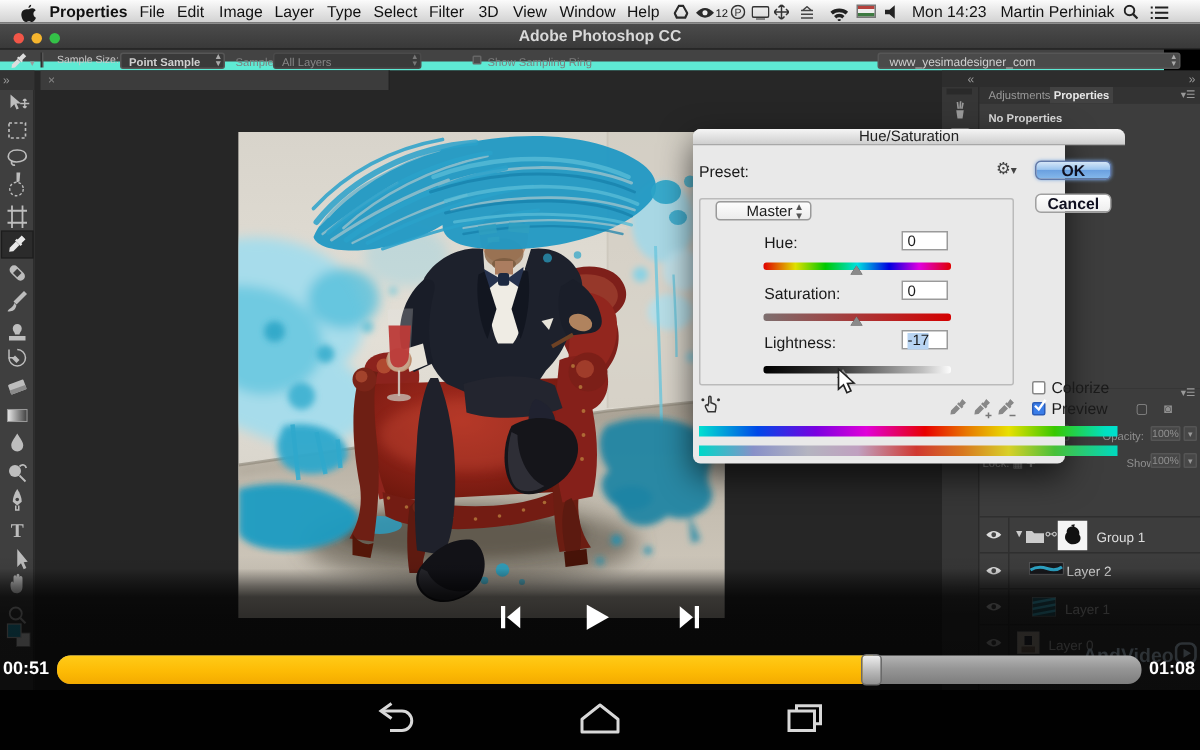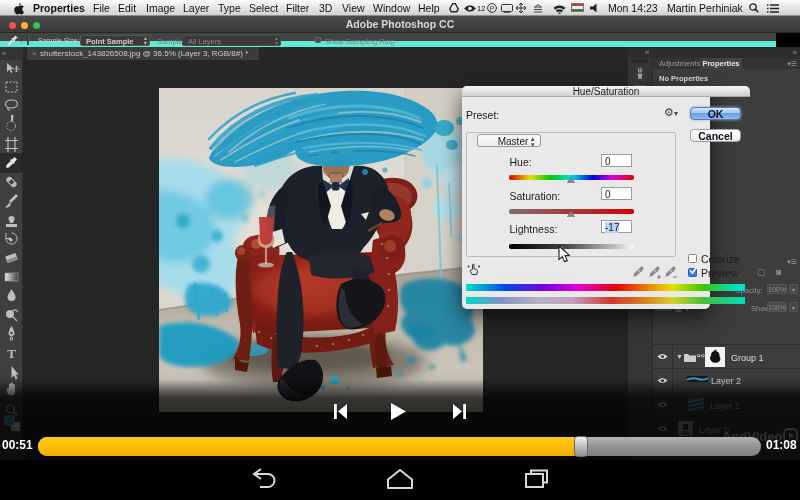--- a/index.html
+++ b/index.html
@@ -148,26 +148,26 @@
     </svg>
   <span style="position:absolute;left:20px;top:5px;color:#999;font-size:6px;">▾</span>
   <span style="position:absolute;left:27px;top:2px;width:1px;height:10px;background:#2e2e2e;"></span>
   <span style="position:absolute;left:28px;top:2px;width:1px;height:10px;background:#555;"></span>
   <span style="position:absolute;left:38px;top:4px;font-size:7px;">Sample Size:</span>
   <div class="dd" style="left:80px;top:1.5px;width:70px;height:11px;line-height:11px;font-size:7.5px;font-weight:bold;">Point Sample<span class="ar">▴<br>▾</span></div>
   <span style="position:absolute;left:157px;top:4px;color:#7e7e7e;">Sample:</span>
   <div class="dd" style="left:182px;top:1.5px;width:99px;height:11px;line-height:11px;font-size:7.5px;color:#888;border-color:#4a4a4a;">All Layers<span class="ar" style="color:#777;">▴<br>▾</span></div>
   <span style="position:absolute;left:315px;top:4px;width:6px;height:6px;background:#4a4a4a;border:1px solid #666;border-radius:1px;"></span>
   <span style="position:absolute;left:325px;top:4px;color:#7e7e7e;">Show Sampling Ring</span>
+  <div class="dd" style="left:585px;top:1.5px;width:202px;height:11px;line-height:11px;background:#4a4a4a;text-align:left;font-size:8px;padding-left:7px;">www_yesimadesigner_com<span class="ar">▴<br>▾</span></div>
 </div>
 
 <div class="abs" id="tabbar">
   <div id="doctab">
       <span style="position:absolute;left:5px;top:0;color:#888;font-size:8px;">×</span>
-      <span style="position:absolute;left:13px;top:0;">shutterstock_143826508.jpg @ 36.5% (Layer 3, RGB/8#) *</span>
     </div>
 </div>
 
 <div class="abs" id="main"></div>
 
 <div class="abs" id="photo" style="left:159px; top:88px; width:324px; height:324px; background:#ddd9d0;">
 <svg width="324" height="324" viewBox="0 0 324 324">
   <defs>
     <filter id="b2" x="-30%" y="-30%" width="160%" height="160%">
           <feGaussianBlur stdDeviation="2"></feGaussianBlur>

